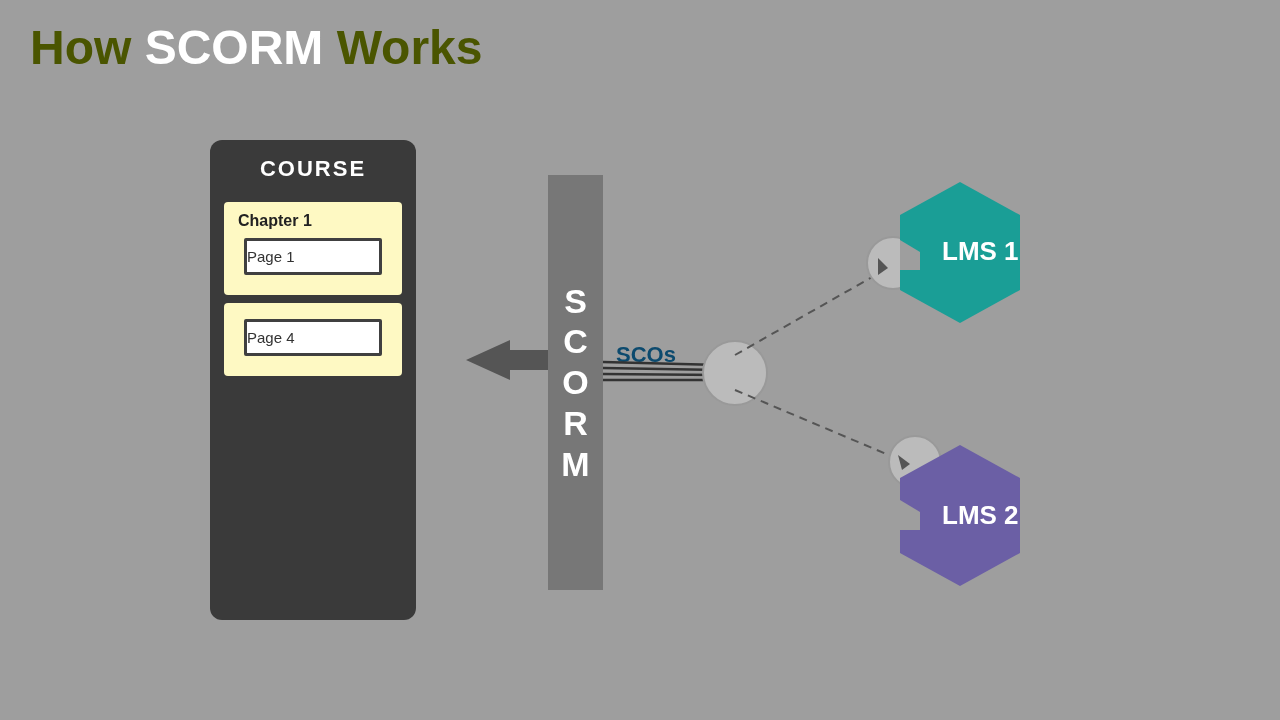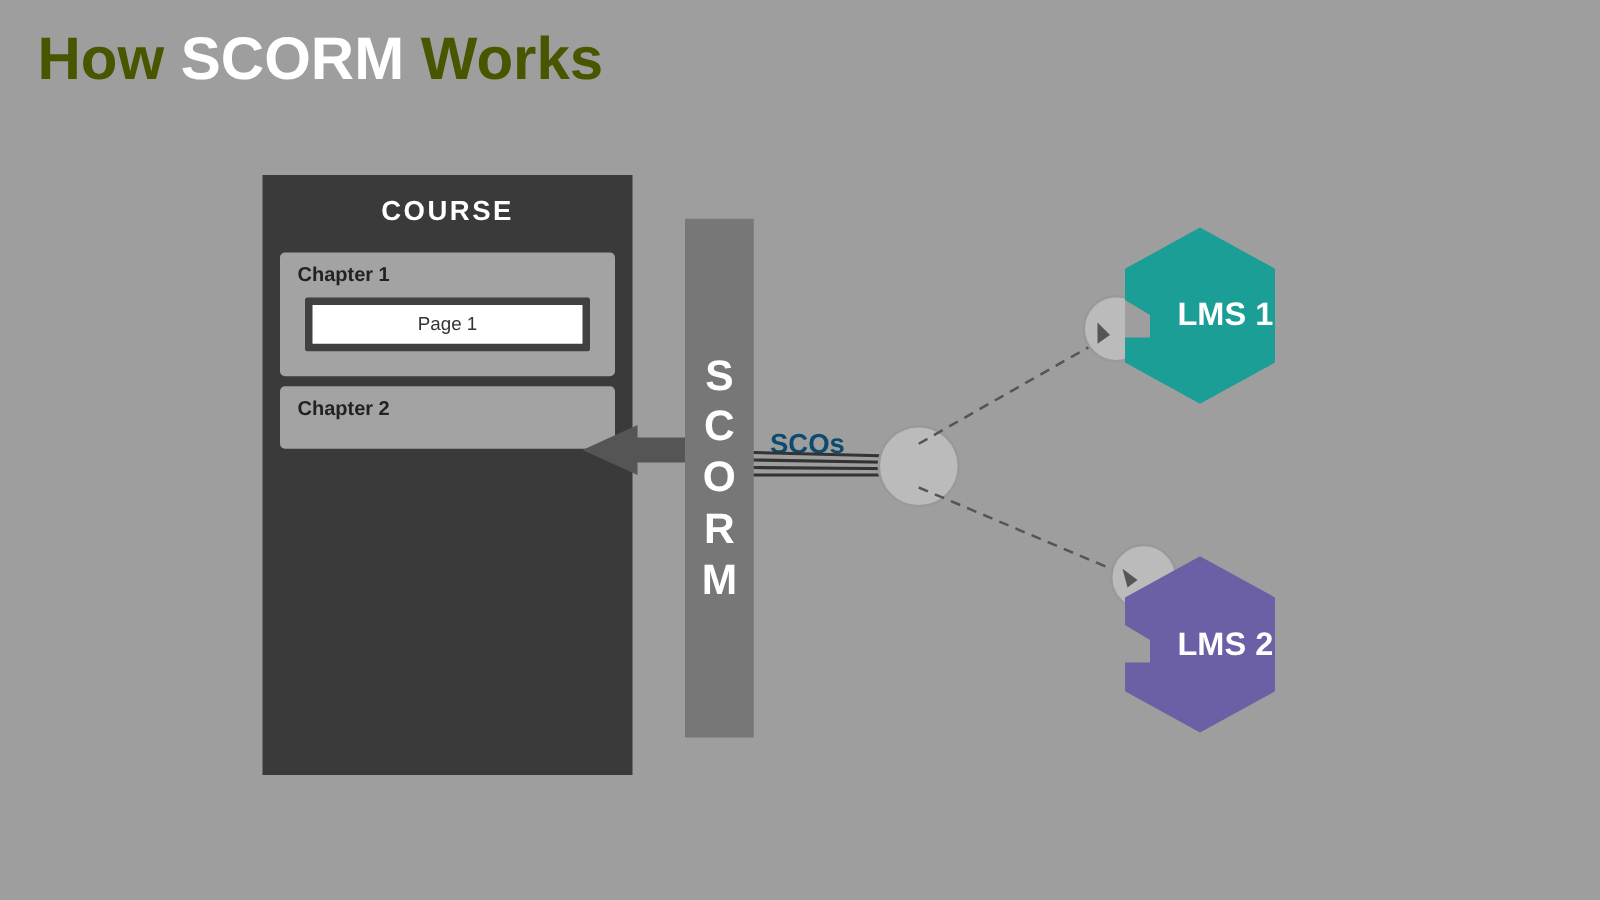--- a/index.html
+++ b/index.html
@@ -25,56 +25,56 @@
     .page-title span {
       color: #ffffff;
       margin-top: 31px;
     }
 
     
     .course-box {
       position: absolute;
       left: 210px;
       top: 140px;
-      width: 296px;
+      width: 206px;
       height: 480px;
       background-color: #3a3a3a;
-      border-radius: 0;
+      border-radius: 12px;
     }
 
     .course-label {
       text-align: center;
       color: #ffffff;
       font-size: 22px;
       font-weight: bold;
       padding: 16px 0 12px 0;
       letter-spacing: 2px;
     }
 
     .chapter-block {
-      background-color: #a3a3a3;
+      background-color: #fef9c3;
       margin: 8px 14px;
       border-radius: 4px;
       padding: 10px 10px 14px 10px;
     }
 
     .chapter-title {
       font-size: 16px;
       font-weight: bold;
       color: #222;
       margin-bottom: 8px;
       padding-left: 4px;
     }
 
     .page-item {
       background-color: #ffffff;
-      border: 6px solid #404040;
+      border: 3px solid #404040;
       margin: 6px 10px;
       padding: 7px 0;
-      text-align: center;
+      text-align: left;
       font-size: 15px;
       color: #333;
       border-radius: 2px;
     }
 
     
     .scorm-column {
       position: absolute;
       left: 548px;
       top: 175px;
@@ -124,21 +124,21 @@
 
 <div class="course-box">
   <div class="course-label">COURSE</div>
 
   <div class="chapter-block">
     <div class="chapter-title">Chapter 1</div>
     <div class="page-item">Page 1</div>
   </div>
 
   <div class="chapter-block">
-    <div class="chapter-title">Chapter 2</div>
+    <div class="page-item">Page 4</div>
   </div>
 </div>
 
 <div class="scorm-column">
   <span class="scorm-letter">S</span>
   <span class="scorm-letter">C</span>
   <span class="scorm-letter">O</span>
   <span class="scorm-letter">R</span>
   <span class="scorm-letter">M</span>
 </div>

